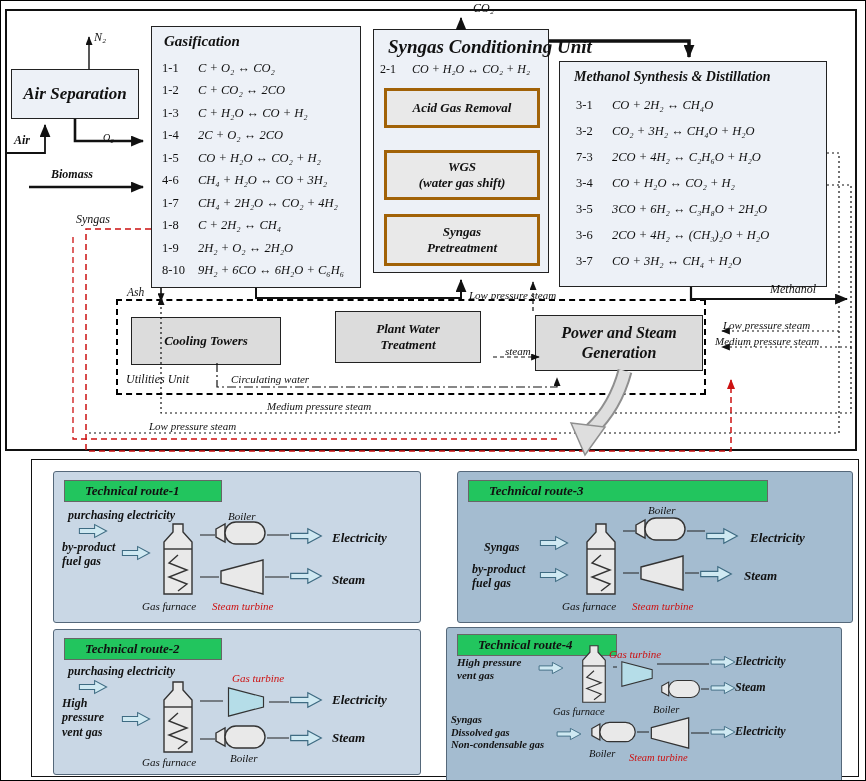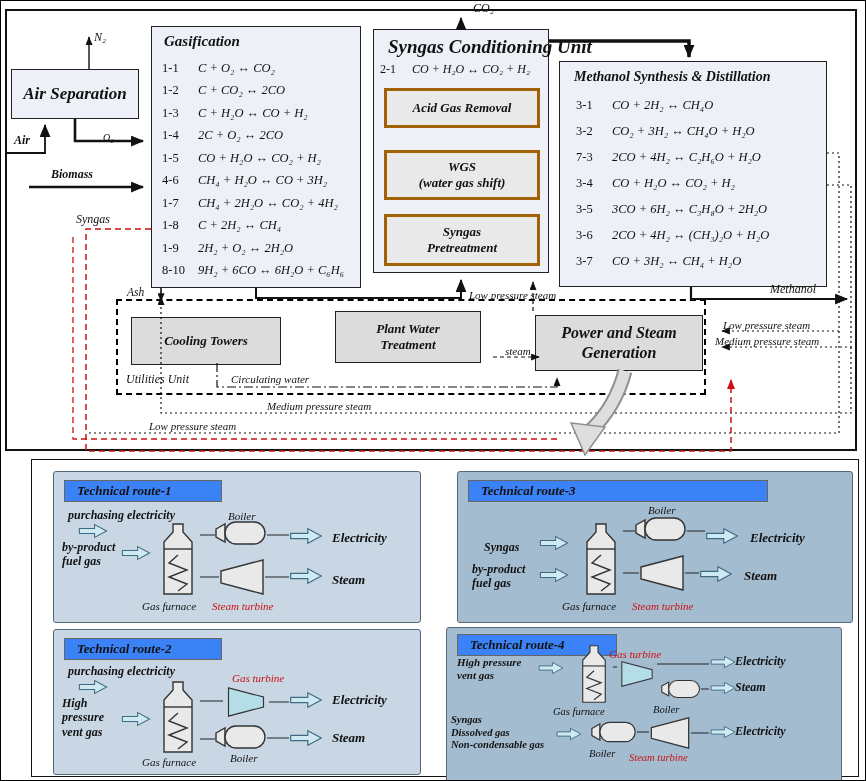--- a/index.html
+++ b/index.html
@@ -15,22 +15,22 @@
   .gbx{position:absolute;border:1px solid #222;background:#dcdcdc}
   .ttl{position:absolute;font-weight:bold;font-style:italic;white-space:nowrap}
   .lbl{position:absolute;font-style:italic;font-size:11.5px;white-space:pre-line;line-height:1.15}
   .bi{font-weight:bold}
   .rxn{position:absolute;display:flex;gap:6px;font-size:12.5px;white-space:nowrap}
   .rxn .rid{min-width:30px;font-style:normal}
   .rxn .req{font-style:italic}
   .route{position:absolute;border:1px solid #55687a;border-radius:3px}
   .r-light{background:#c9d7e5}
   .r-dark{background:#a4bcd0}
-  .rtitle{position:absolute;background:#3b82f6;border:1px solid #666;font-weight:bold;
-          font-style:italic;font-size:13px;display:flex;align-items:center;padding-left:12px;white-space:nowrap}
+  .rtitle{position:absolute;background:#22c55e;border:1px solid #666;font-weight:bold;
+          font-style:italic;font-size:13px;display:flex;align-items:center;padding-left:20px;white-space:nowrap}
   .io{position:absolute;font-weight:bold;font-style:italic;font-size:12px;white-space:pre-line;line-height:1.2}
   .cap{position:absolute;font-style:italic;font-size:11px;white-space:nowrap}
   .red{color:#c11}
   svg.wires{position:absolute;left:0;top:0;pointer-events:none}
 </style>
 </head>
 <body>
 
 <div id="stage">
 

